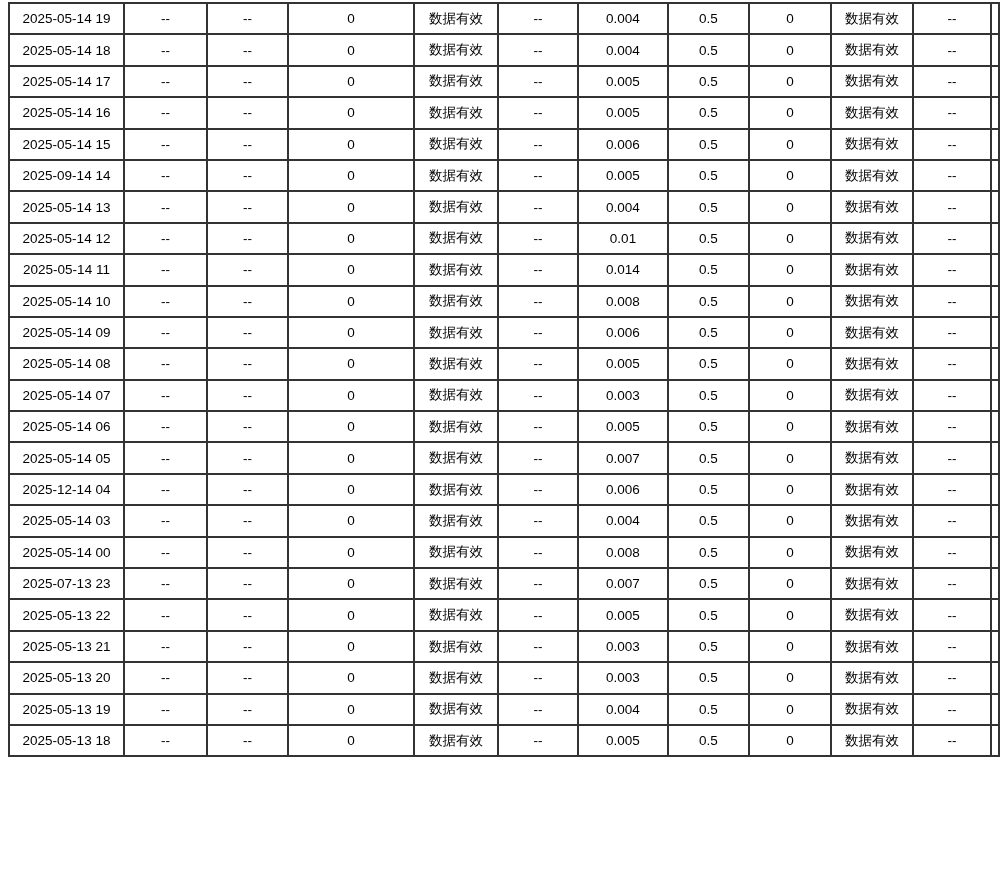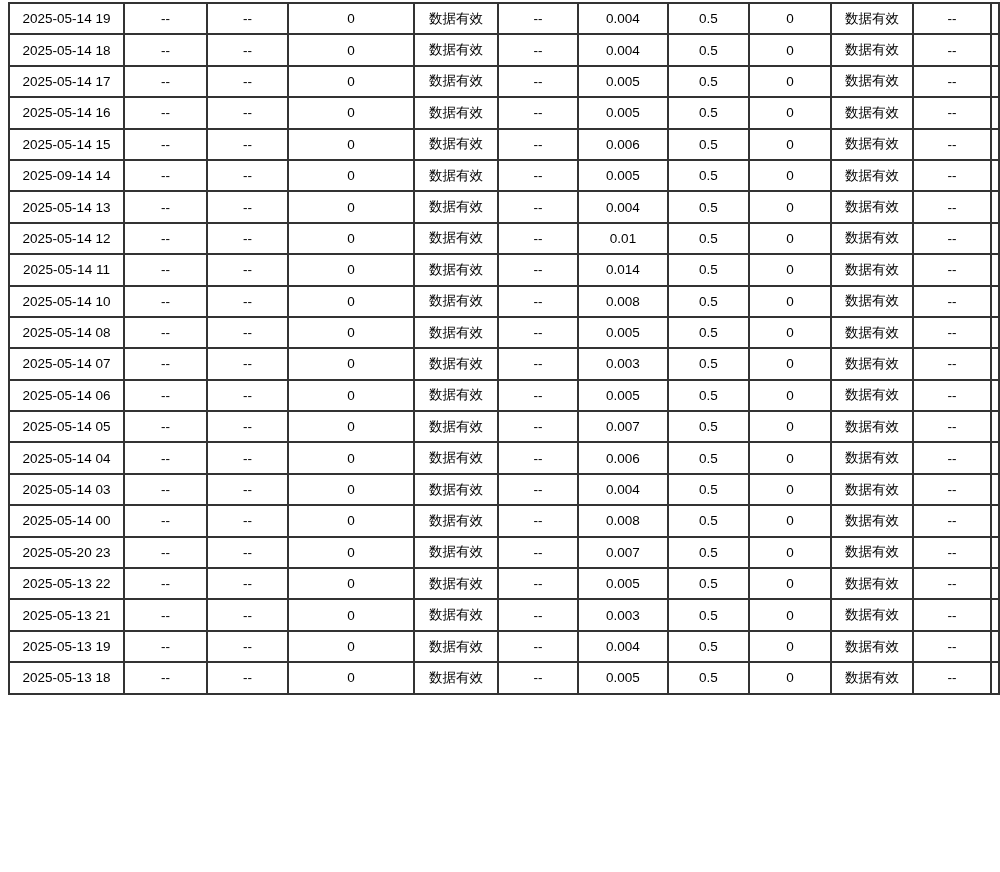--- a/index.html
+++ b/index.html
@@ -198,20 +198,34 @@
     <td>数据有效</td>
     <td>--</td>
     <td>0.008</td>
     <td>0.5</td>
     <td>0</td>
     <td>数据有效</td>
     <td>--</td>
     <td class="cutoff"></td>
   </tr>
         <tr>
+    <td>2025-05-14 09</td>
+    <td>--</td>
+    <td>--</td>
+    <td>0</td>
+    <td>数据有效</td>
+    <td>--</td>
+    <td>0.006</td>
+    <td>0.5</td>
+    <td>0</td>
+    <td>数据有效</td>
+    <td>--</td>
+    <td class="cutoff"></td>
+  </tr>
+        <tr>
     <td>2025-05-14 08</td>
     <td>--</td>
     <td>--</td>
     <td>0</td>
     <td>数据有效</td>
     <td>--</td>
     <td>0.005</td>
     <td>0.5</td>
     <td>0</td>
     <td>数据有效</td>
@@ -254,21 +268,21 @@
     <td>数据有效</td>
     <td>--</td>
     <td>0.007</td>
     <td>0.5</td>
     <td>0</td>
     <td>数据有效</td>
     <td>--</td>
     <td class="cutoff"></td>
   </tr>
         <tr>
-    <td>2025-05-14 04</td>
+    <td>2025-12-14 04</td>
     <td>--</td>
     <td>--</td>
     <td>0</td>
     <td>数据有效</td>
     <td>--</td>
     <td>0.006</td>
     <td>0.5</td>
     <td>0</td>
     <td>数据有效</td>
     <td>--</td>
@@ -296,21 +310,21 @@
     <td>数据有效</td>
     <td>--</td>
     <td>0.008</td>
     <td>0.5</td>
     <td>0</td>
     <td>数据有效</td>
     <td>--</td>
     <td class="cutoff"></td>
   </tr>
         <tr>
-    <td>2025-05-20 23</td>
+    <td>2025-07-13 23</td>
     <td>--</td>
     <td>--</td>
     <td>0</td>
     <td>数据有效</td>
     <td>--</td>
     <td>0.007</td>
     <td>0.5</td>
     <td>0</td>
     <td>数据有效</td>
     <td>--</td>
@@ -325,20 +339,34 @@
     <td>--</td>
     <td>0.005</td>
     <td>0.5</td>
     <td>0</td>
     <td>数据有效</td>
     <td>--</td>
     <td class="cutoff"></td>
   </tr>
         <tr>
     <td>2025-05-13 21</td>
+    <td>--</td>
+    <td>--</td>
+    <td>0</td>
+    <td>数据有效</td>
+    <td>--</td>
+    <td>0.003</td>
+    <td>0.5</td>
+    <td>0</td>
+    <td>数据有效</td>
+    <td>--</td>
+    <td class="cutoff"></td>
+  </tr>
+        <tr>
+    <td>2025-05-13 20</td>
     <td>--</td>
     <td>--</td>
     <td>0</td>
     <td>数据有效</td>
     <td>--</td>
     <td>0.003</td>
     <td>0.5</td>
     <td>0</td>
     <td>数据有效</td>
     <td>--</td>

